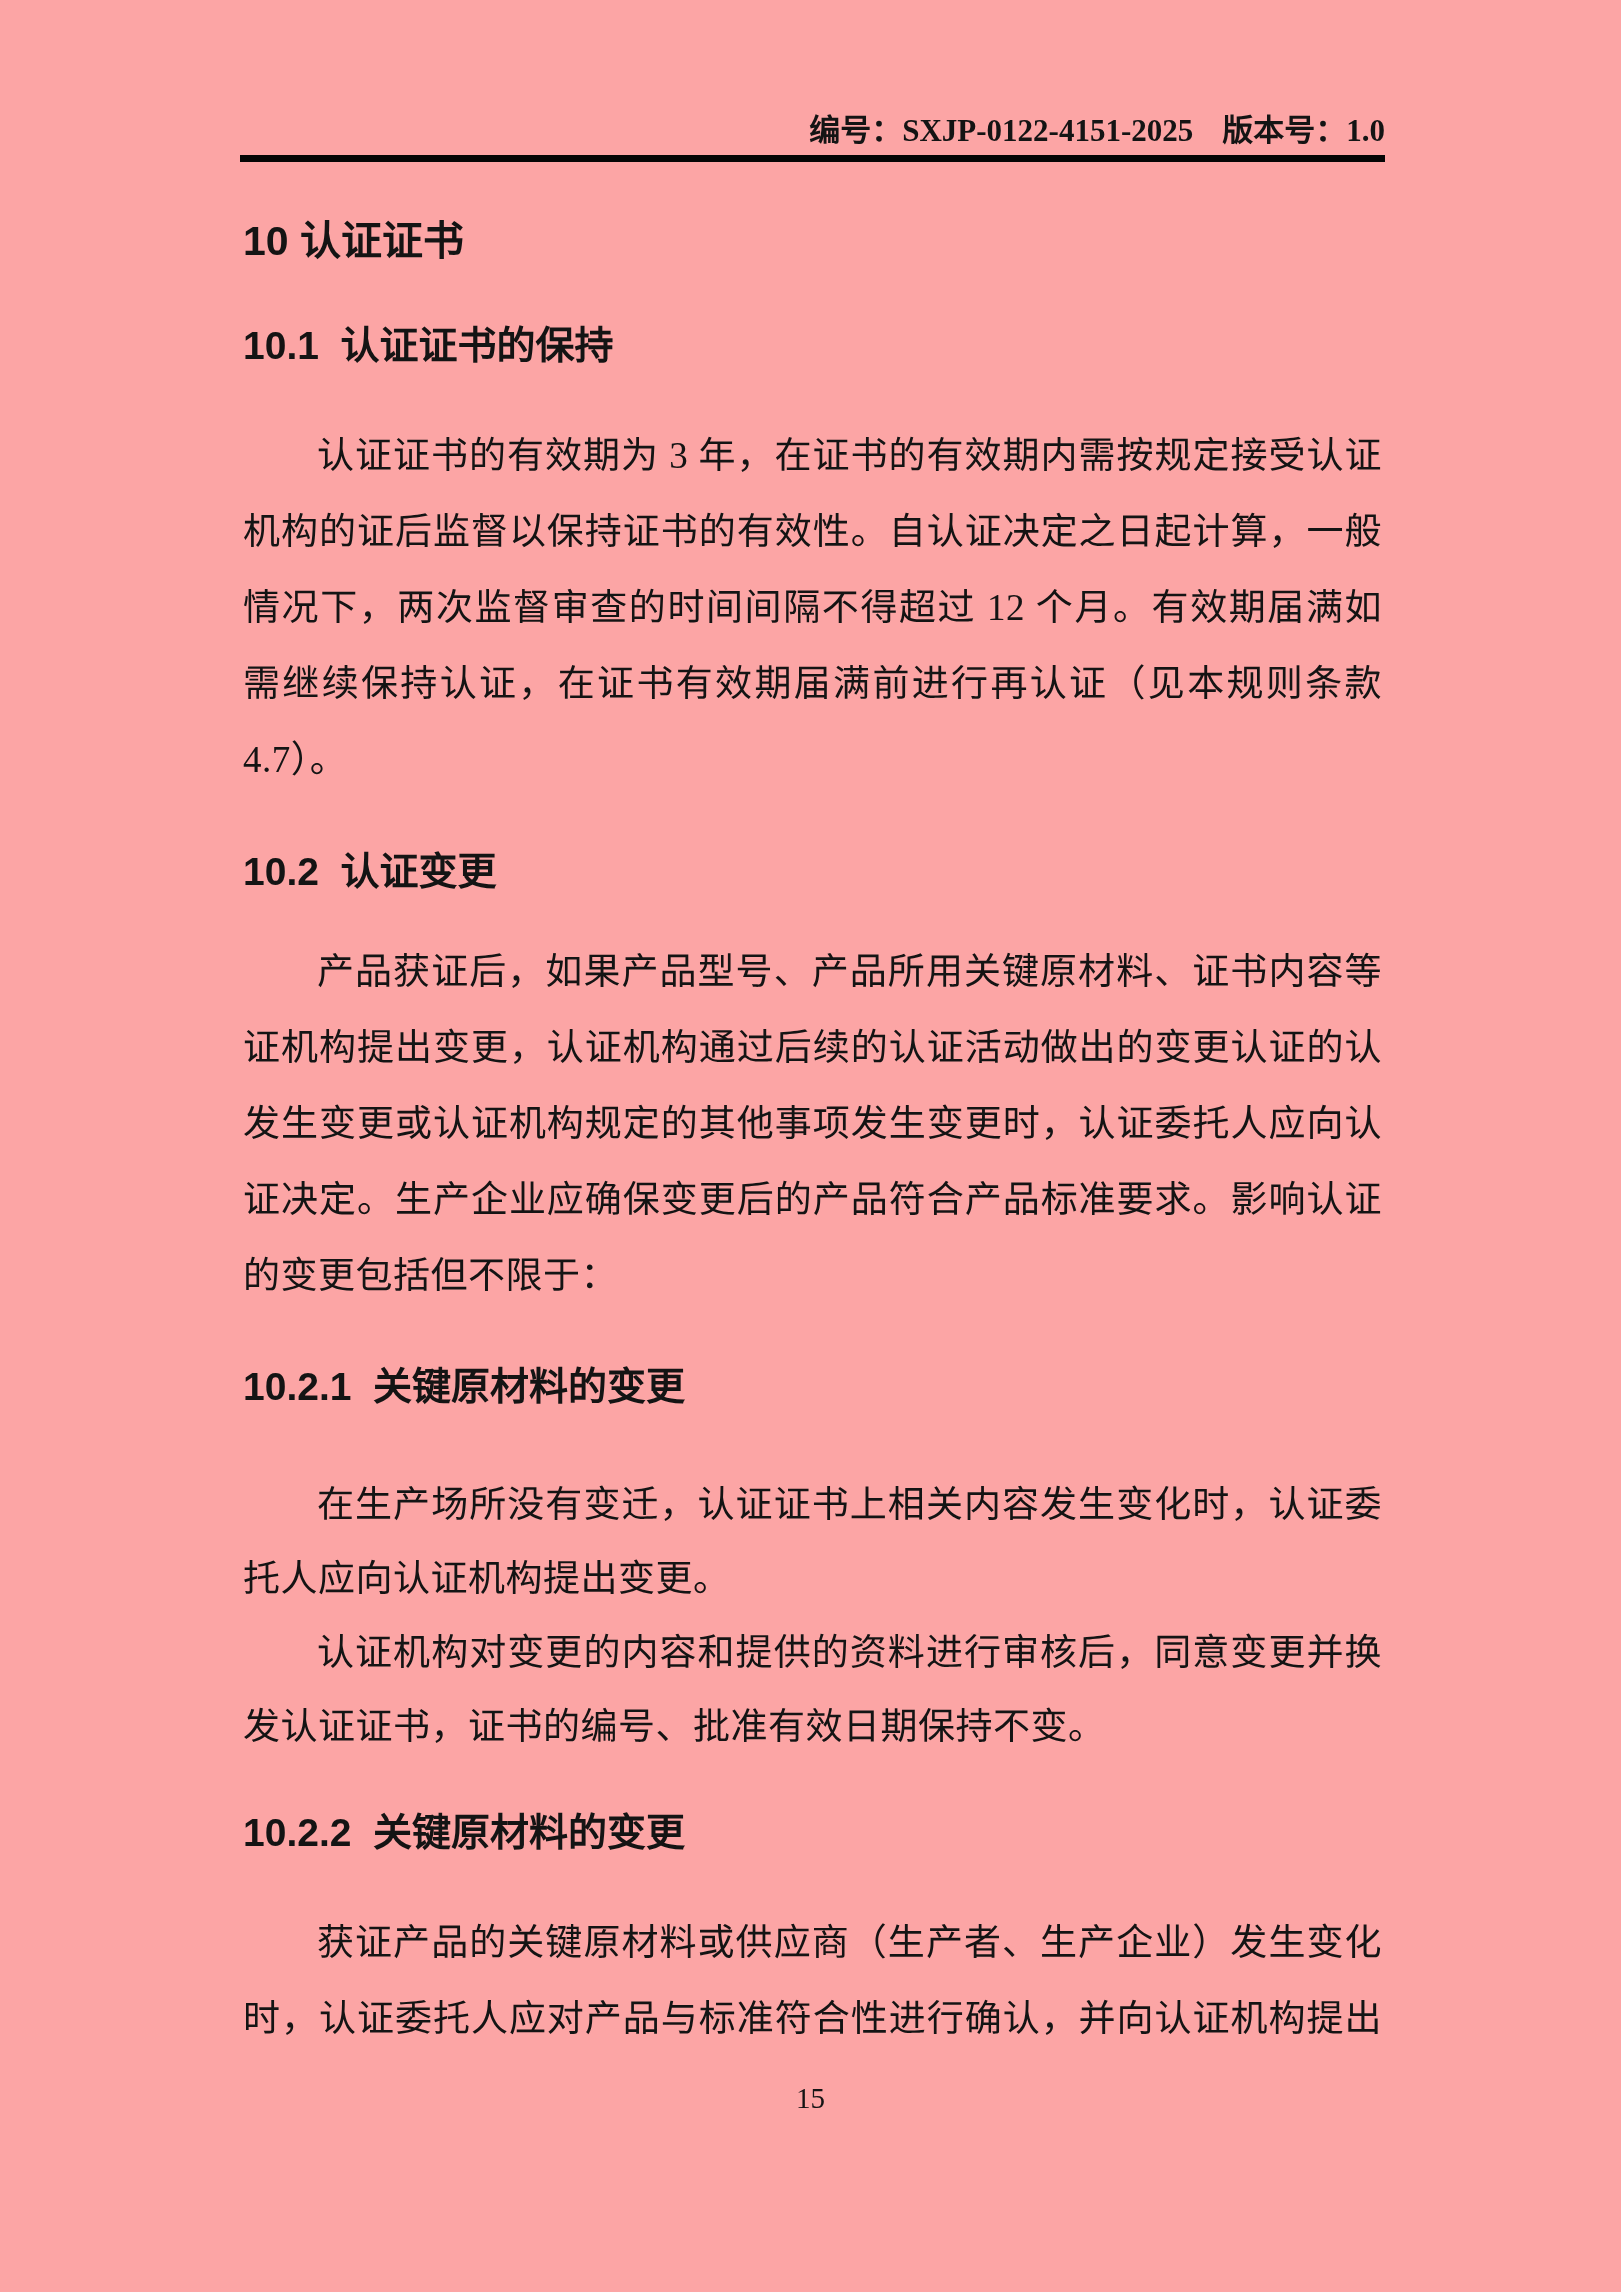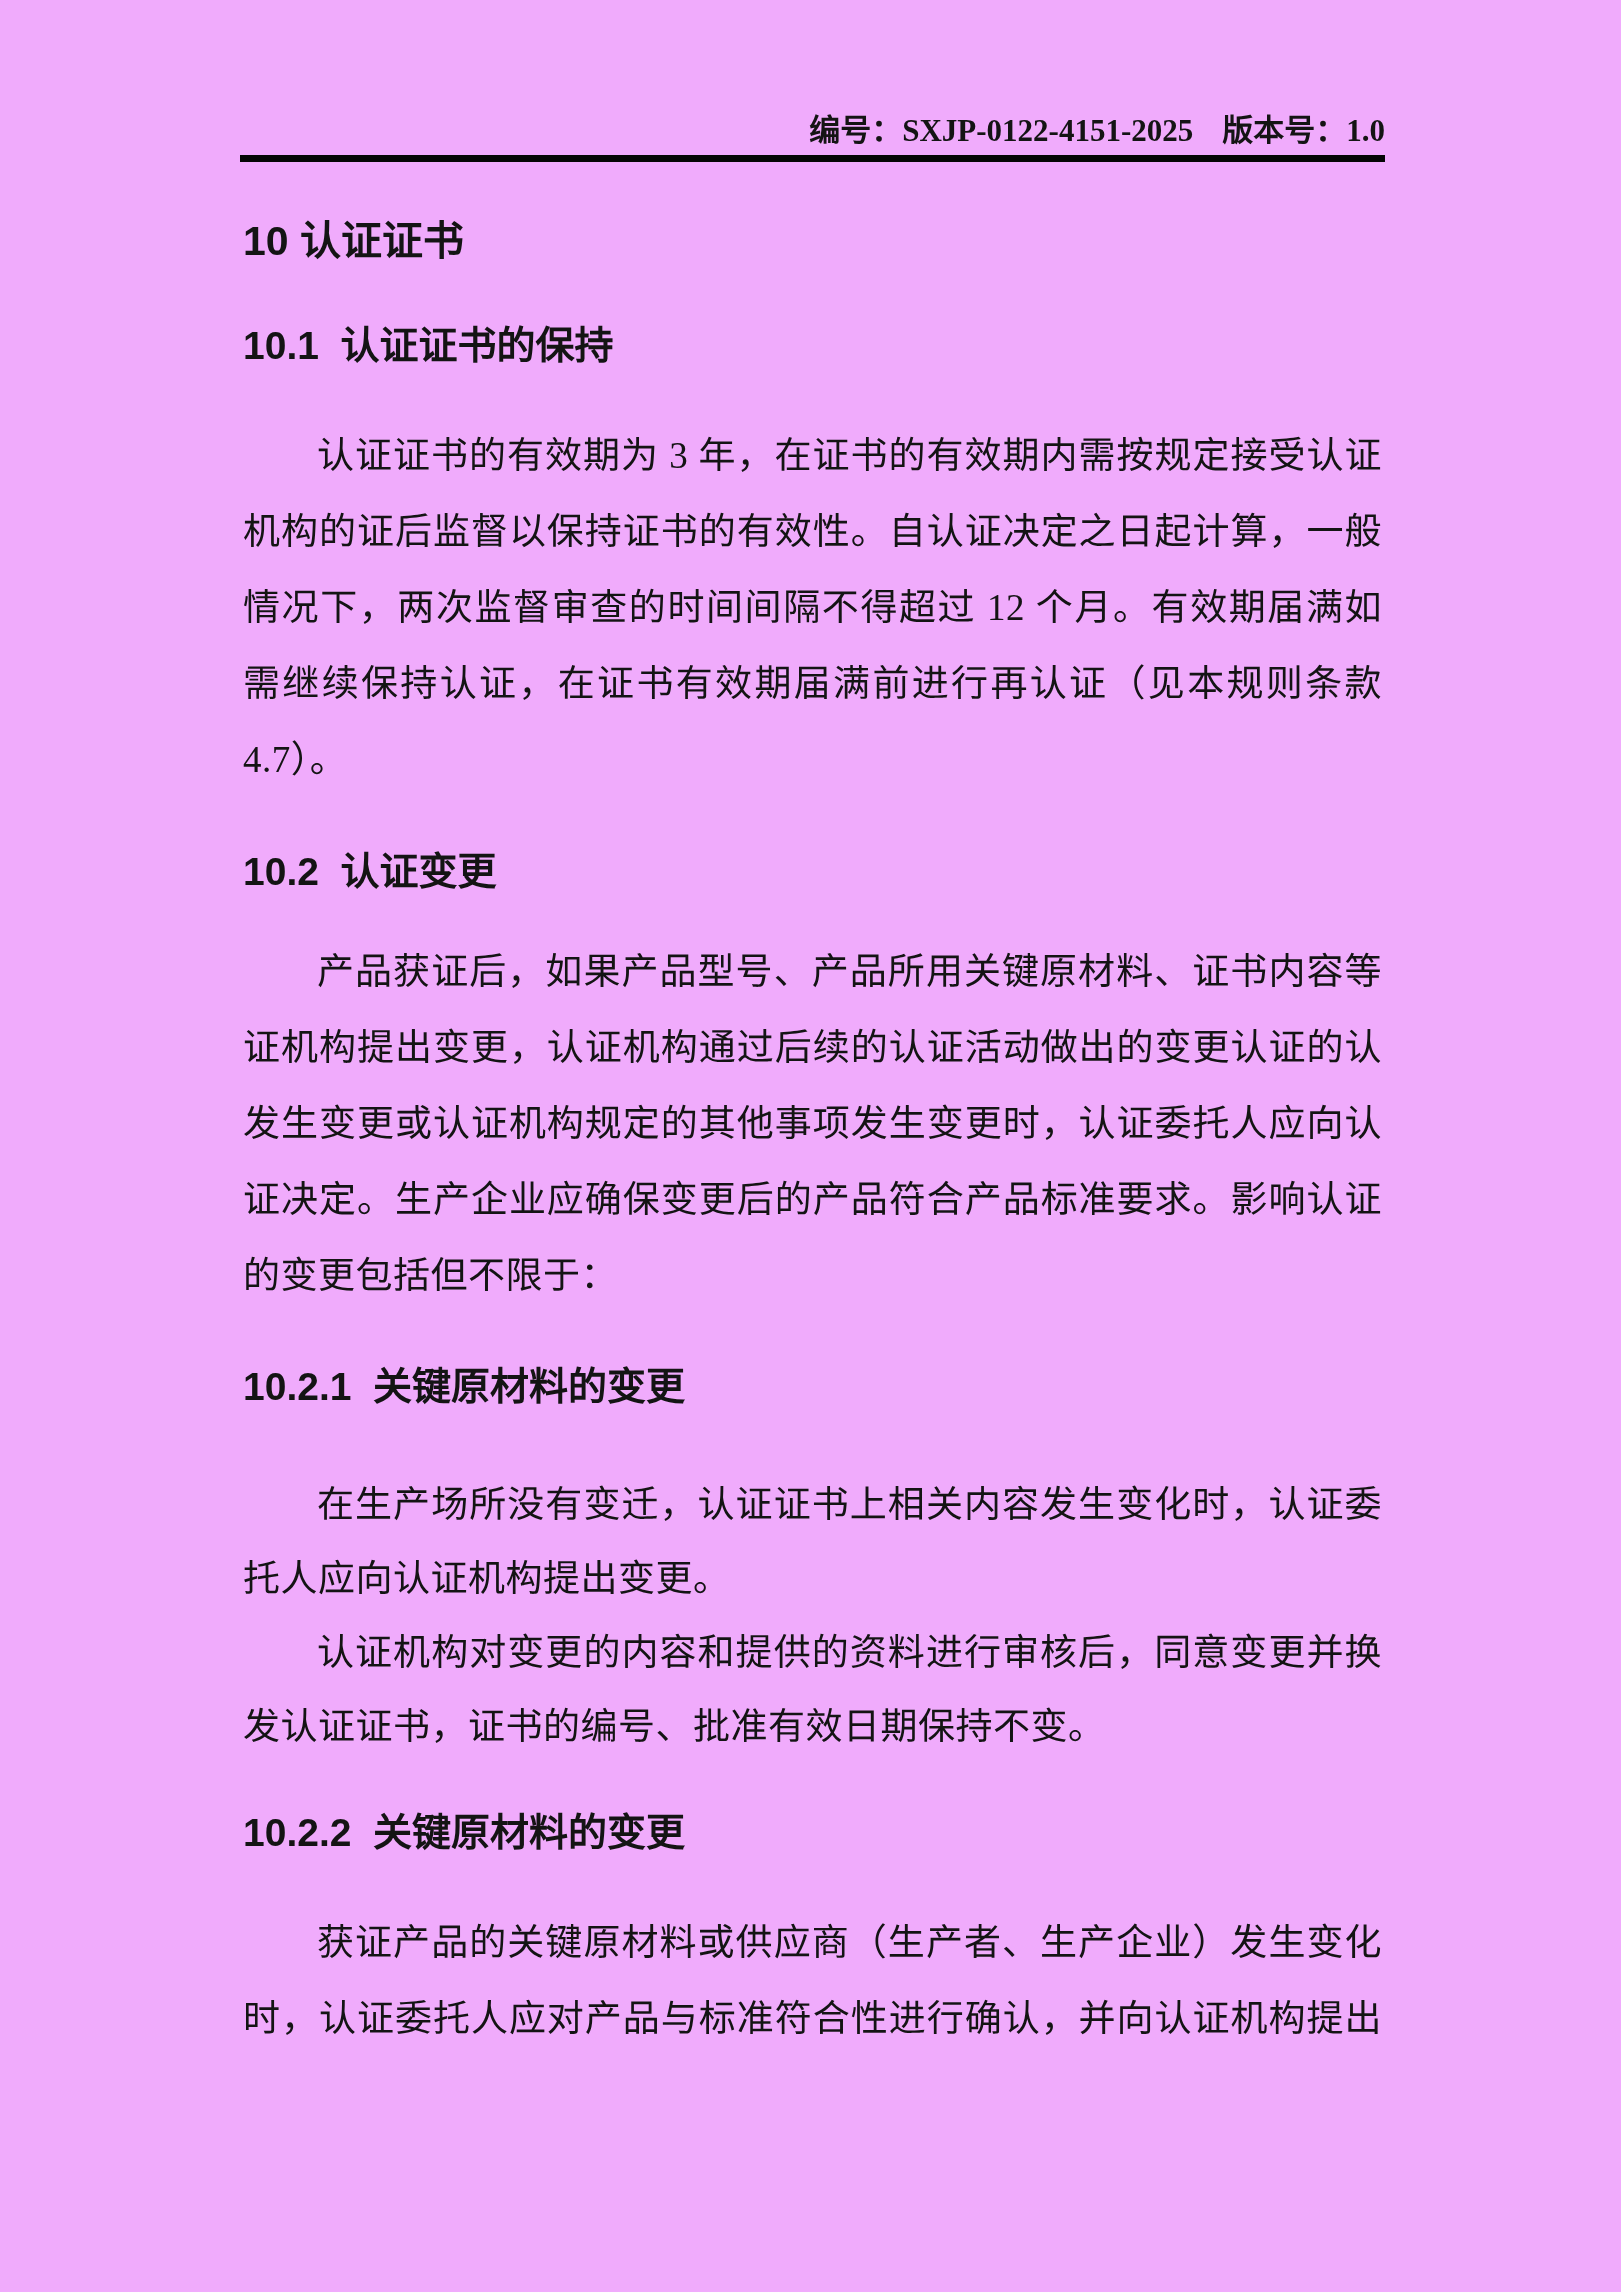--- a/index.html
+++ b/index.html
@@ -5,21 +5,21 @@
   html, body {
     margin: 0;
     padding: 0;
     background: #e8e8e8;
   }
   .page {
     position: relative;
     width: 1621px;
     height: 2293px;
     margin: 0 auto;
-    background: #f0abfc;
+    background: #fca5a5;
     overflow: hidden;
     font-family: "Liberation Serif", "DejaVu Serif", serif;
     color: #141414;
   }
   
   .doc-header {
     margin: 0 236px 0 240px;
     padding-top: 114px;
     text-align: right;
     font-size: 31px;
@@ -110,15 +110,18 @@
     </div>
 
     <h2 class="h2 mt-10-2-2">10.2.2  关键原材料的变更</h2>
     <div class="para mt-p4">
       <div class="ln j indent">获证产品的关键原材料或供应商（生产者、生产企业）发生变化</div>
       <div class="ln j">时，认证委托人应对产品与标准符合性进行确认，并向认证机构提出</div>
     </div>
 
   </div>
 
+  <div class="page-footer">
+    <span>15</span>
+  </div>
 
 </div>
 
 
 </body></html>

